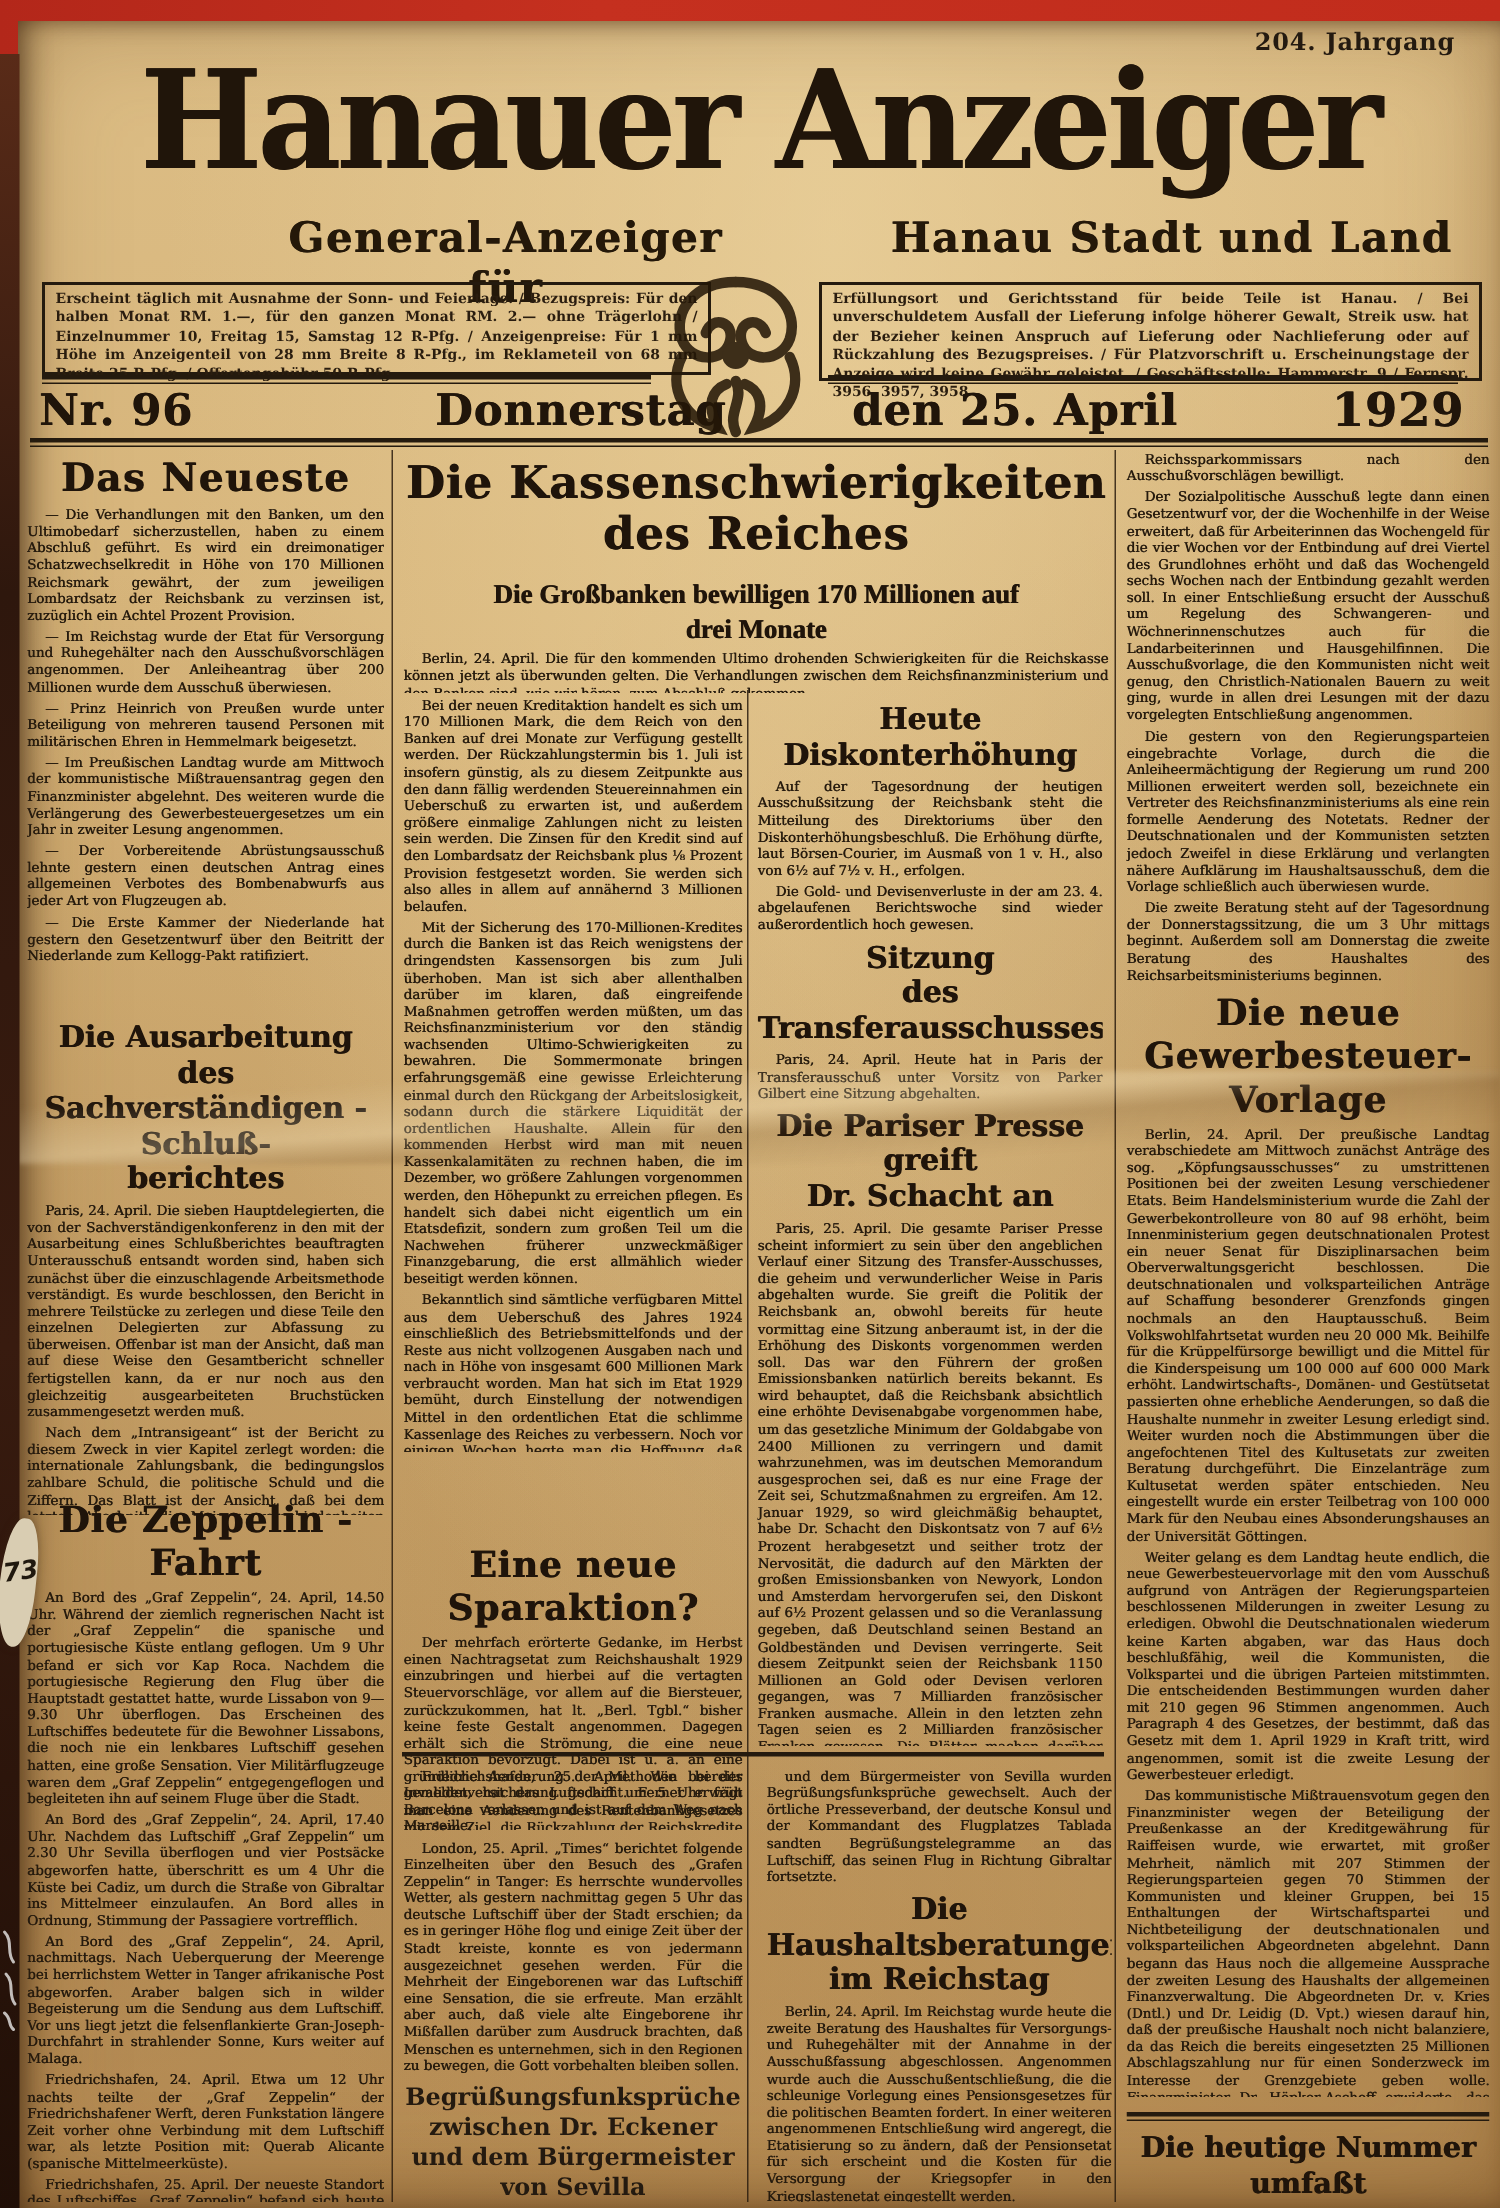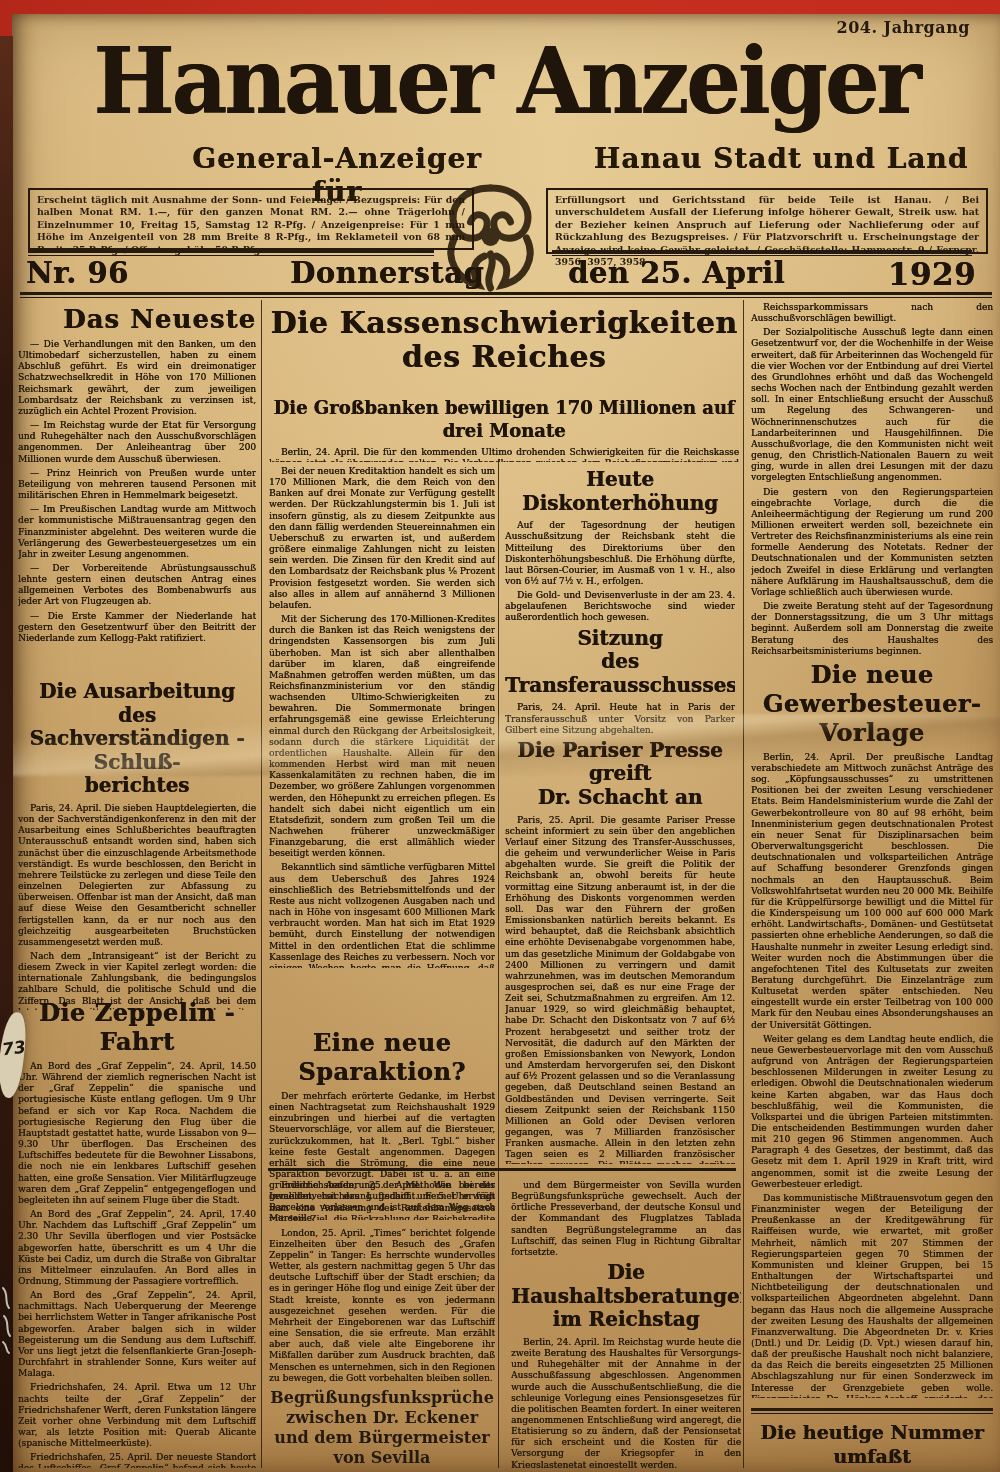--- a/index.html
+++ b/index.html
@@ -55,25 +55,25 @@
   .vrule{position:absolute;width:0;border-left:1.3px solid rgba(42,28,14,.85);}
   .v1{left:249px;top:286px;height:1168px;}
   .v2{left:486px;top:446px;height:1008px;}
   .v3{left:731px;top:286px;height:1168px;}
   .block{position:absolute;overflow:hidden;}
   .ink p{font-size:9px;line-height:1.24;text-align:justify;text-indent:12px;margin:0 0 3px;
     color:#261b0e;text-shadow:.3px 0 0 currentColor;
     -webkit-hyphens:auto;hyphens:auto;}
   .bt{white-space:pre-line;}
   .hd{font-weight:bold;text-align:center;color:#1f140a;text-shadow:.5px 0 0 currentColor;margin:2px 0 5px;}
-  .hd1{font-size:26px;letter-spacing:1px;text-align:right;}
+  .hd1{font-size:26px;letter-spacing:1px;}
   .hd2{font-size:20px;line-height:1.18;}
   .hd3{font-size:24px;letter-spacing:.5px;}
   .mainh{font-size:30px;line-height:1.12;letter-spacing:.5px;}
-  .mainsub{font-size:18px;line-height:1.25;margin-top:24px;}
+  .mainsub{font-size:18px;line-height:1.25;margin-top:12px;font-family:Liberation Serif, serif;}
   .lead{margin-top:7px;}
   .subsev{font-size:16px;font-weight:bold;text-align:center;line-height:1.25;margin:4px 0 3px;}
   .midrule{position:absolute;left:256px;top:1154px;width:468px;height:3px;background:#241a0e;}
   .c3rule{border-top:3px solid #241a0e;border-bottom:1px solid #241a0e;height:2px;margin:6px 0 7px;}
   .foot{font-size:19px;line-height:1.25;}
   
   .a-dn{left:6px;top:288px;width:238px;height:348px;}
   .a-sa{left:6px;top:664px;width:238px;height:332px;}
   .a-zp{left:6px;top:982px;width:238px;height:472px;}
   .c2head{left:257px;top:290px;width:470px;height:158px;}

